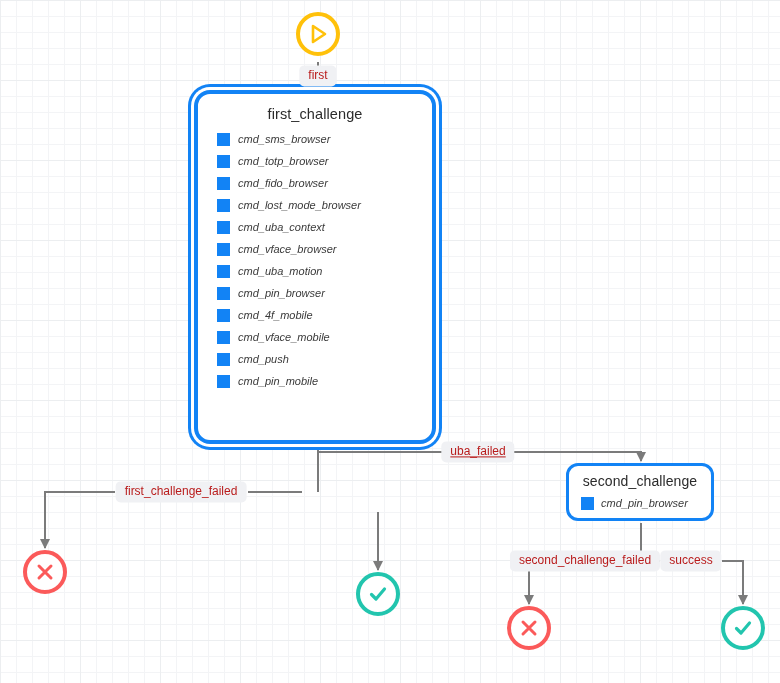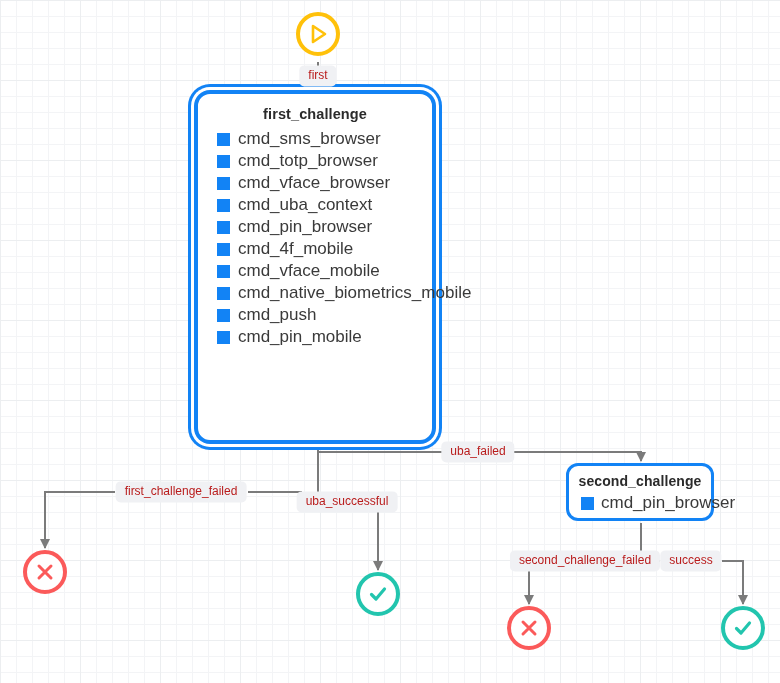--- a/index.html
+++ b/index.html
@@ -59,36 +59,37 @@
     border: 3px solid #1283F5;
     border-radius: 12px;
   }
   .state-box.selected {
     border: 3px solid #ffffff;
     border-radius: 12px;
     box-shadow: 0 0 0 4px #1283F5, 0 0 0 7px #ffffff, 0 0 0 10px #1283F5;
   }
   .state-title {
     text-align: center;
-    font-weight: bold;
+    font-weight: normal;
     font-size: 14.5px;
     color: #2b2b2b;
     letter-spacing: .1px;
   }
   .state-list {
     list-style: none;
     margin: 0;
     padding: 0;
   }
   .state-list li {
     display: flex;
     align-items: center;
-    font-size: 17px;
+    font-size: 11px;
     color: #3a3a3a;
     white-space: nowrap;
+    font-style: italic;
   }
   .bullet {
     display: inline-block;
     width: 13px;
     height: 13px;
     background: #1283F5;
     flex: 0 0 13px;
   }
 
   
@@ -165,41 +166,49 @@
       <li>
           <span class="bullet"></span>
           <span>cmd_sms_browser</span>
         </li>
       <li>
           <span class="bullet"></span>
           <span>cmd_totp_browser</span>
         </li>
       <li>
           <span class="bullet"></span>
+          <span>cmd_fido_browser</span>
+        </li>
+      <li>
+          <span class="bullet"></span>
+          <span>cmd_lost_mode_browser</span>
+        </li>
+      <li>
+          <span class="bullet"></span>
+          <span>cmd_uba_context</span>
+        </li>
+      <li>
+          <span class="bullet"></span>
           <span>cmd_vface_browser</span>
         </li>
       <li>
           <span class="bullet"></span>
-          <span>cmd_uba_context</span>
+          <span>cmd_uba_motion</span>
         </li>
       <li>
           <span class="bullet"></span>
           <span>cmd_pin_browser</span>
         </li>
       <li>
           <span class="bullet"></span>
           <span>cmd_4f_mobile</span>
         </li>
       <li>
           <span class="bullet"></span>
           <span>cmd_vface_mobile</span>
-        </li>
-      <li>
-          <span class="bullet"></span>
-          <span>cmd_native_biometrics_mobile</span>
         </li>
       <li>
           <span class="bullet"></span>
           <span>cmd_push</span>
         </li>
       <li>
           <span class="bullet"></span>
           <span>cmd_pin_mobile</span>
         </li>
     </ul>
@@ -234,23 +243,22 @@
   </div>
 
   <div class="round-node ok-node" style="left:721px; top:606px; width:44px; height:44px;">
     <svg width="22" height="22" viewBox="0 0 22 22">
       <path d="M 4.5 11.5 L 9 16 L 17.5 6" stroke="#22C5AE" stroke-width="3.2" stroke-linecap="round" stroke-linejoin="round" fill="none"></path>
     </svg>
   </div>
 
   <div class="edge-label" style="left:318px; top:76px;">first</div>
 
-  <div class="edge-label" style="left:478px; top:452px;">uba_failed</div>
+  <div class="edge-label" style="left:478px; top:452px;text-decoration:underline;">uba_failed</div>
 
   <div class="edge-label" style="left:181px; top:492px;">first_challenge_failed</div>
 
-  <div class="edge-label" style="left:347px; top:502px;">uba_successful</div>
 
   <div class="edge-label" style="left:585px; top:561px;text-align:center;">second_challenge_failed</div>
 
   <div class="edge-label" style="left:691px; top:561px;">success</div>
 
 </div>
 
 </body></html>

